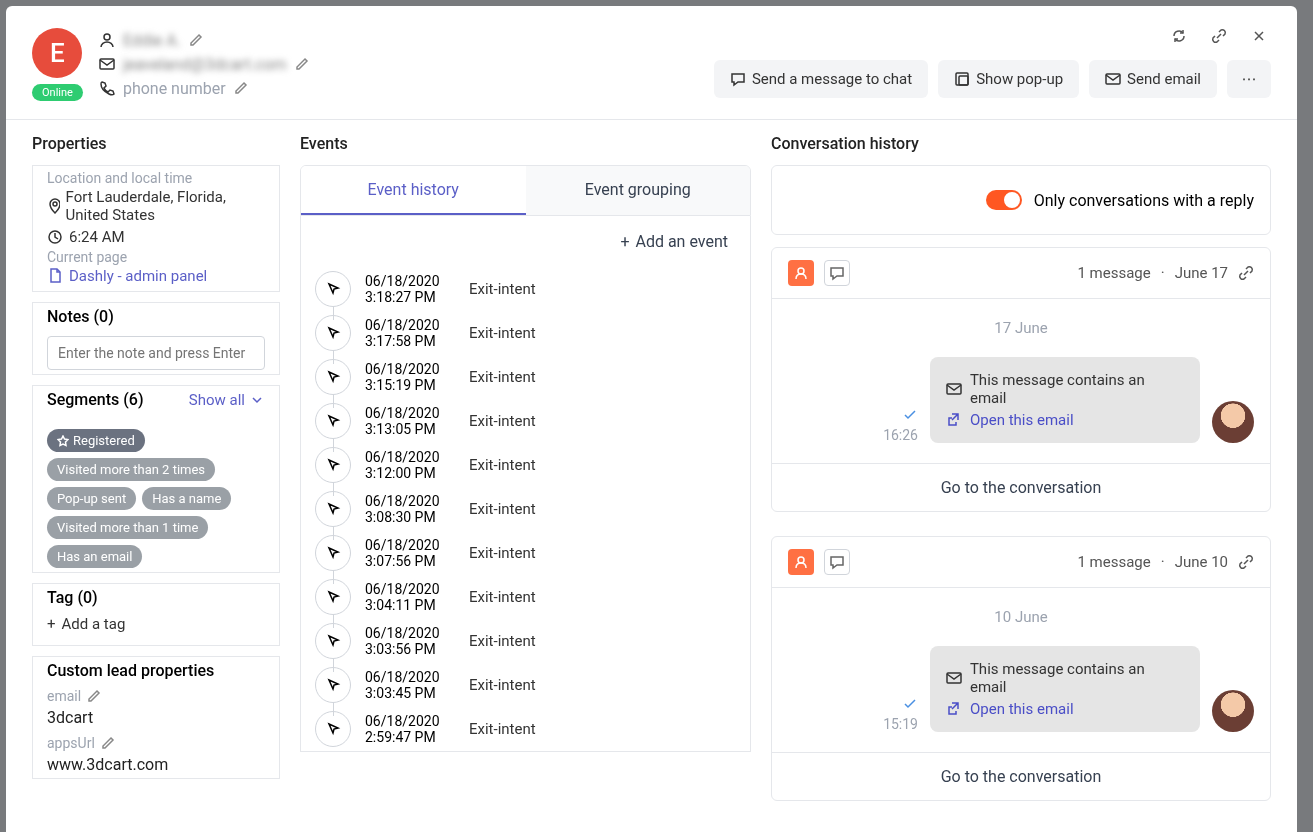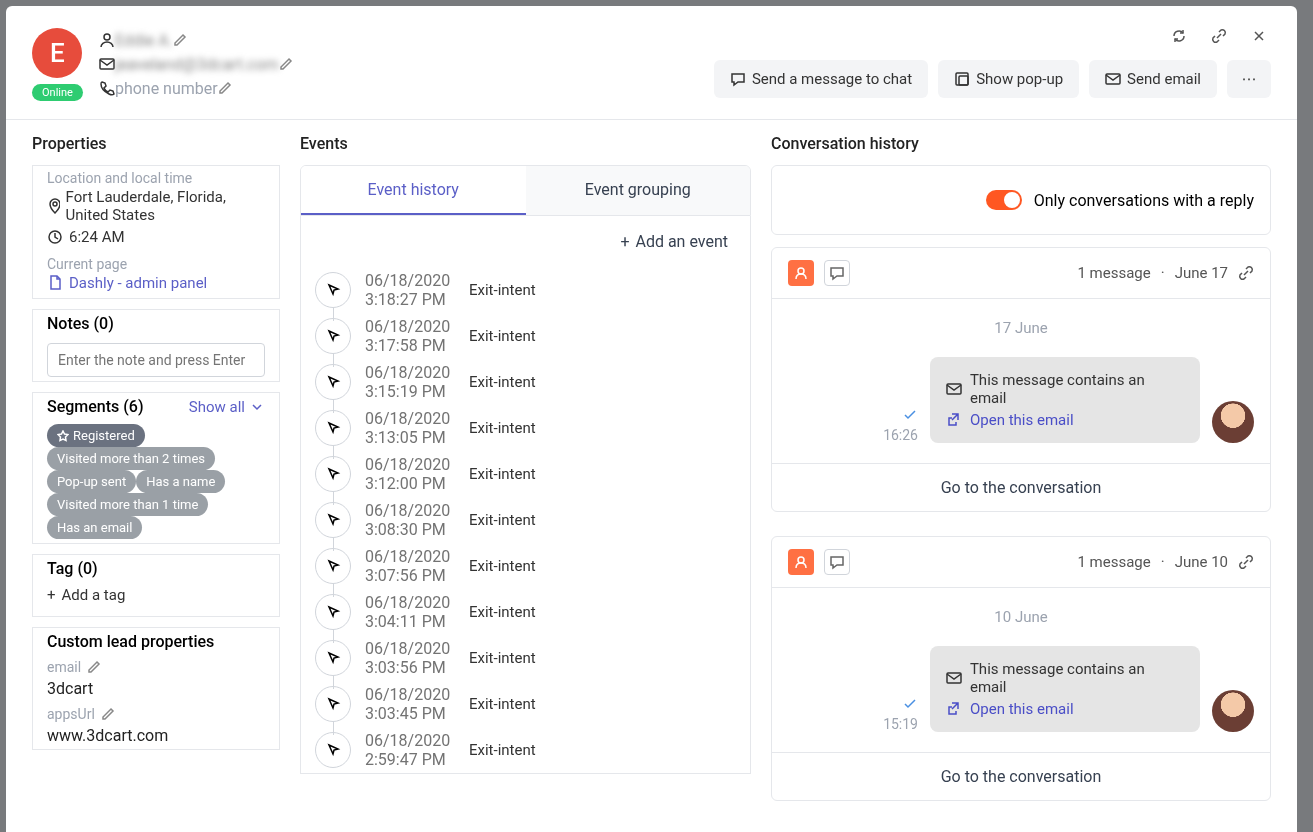--- a/index.html
+++ b/index.html
@@ -3,55 +3,55 @@
 <meta charset="utf-8">
 <style>
 *{margin:0;padding:0;box-sizing:border-box;font-family:-apple-system,BlinkMacSystemFont,"Segoe UI",Roboto,sans-serif}
 body{background:#787a7d;overflow:hidden}
 .outer{margin:6px 16px 6px 6px;background:#fff;border-radius:6px;overflow:hidden}
 .hdr{display:flex;padding:22px 26px 18px;gap:16px;border-bottom:1px solid #e5e7eb}
 .avwrap{display:flex;flex-direction:column;align-items:center;gap:6px}
 .av{width:50px;height:50px;border-radius:50%;background:#e74c3c;color:#fff;display:flex;align-items:center;justify-content:center;font-size:26px;font-weight:500}
 .badge{background:#2ecc71;color:#fff;font-size:11px;padding:2px 10px;border-radius:10px}
 .hdr-info{flex:1}
-.hdr-row{display:flex;align-items:center;height:24px;color:#333}
+.hdr-row{display:flex;align-items:center;gap:8px;height:24px;color:#333}
 .blur{filter:blur(3px);color:#888}
 .hdr-actions{display:flex;flex-direction:column;align-items:flex-end;gap:12px}
 .ico-row{display:flex;gap:20px;color:#555}
 .btn-row{display:flex;gap:10px}
 .btn{background:#f3f4f6;border:none;padding:10px 16px;border-radius:6px;font-size:15px;color:#333;cursor:pointer;display:flex;align-items:center;gap:6px}
 .btn-more{width:44px;justify-content:center}
 .cols{display:flex;gap:20px;padding:0 26px 20px}
 .col1{width:248px}
 .col2{flex:1}
 .col3{width:500px}
 .sec-title{font-size:16px;font-weight:500;padding:14px 0 12px;color:#222}
 .box{border:1px solid #e5e7eb;border-radius:0;padding:4px 14px;margin-bottom:10px}
 .muted{color:#9ca3af;font-size:14px}
 .ln{display:flex;align-items:center;gap:6px;font-size:15px;color:#333;padding:2px 0}
 .link{color:#5b5fc7}
 .note-inp{width:100%;border:1px solid #d1d5db;border-radius:4px;padding:8px 10px;font-size:14px}
 .seg-head{display:flex;justify-content:space-between;align-items:center}
 .showall{color:#5b5fc7;font-size:15px;display:flex;align-items:center;gap:4px}
-.chips{display:flex;flex-wrap:wrap;margin-top:8px}
+.chips{display:flex;flex-wrap:wrap;gap:6px;margin-top:20px}
 .chip{background:#9aa0a6;color:#fff;font-size:13px;padding:4px 10px;border-radius:12px;display:flex;align-items:center;gap:4px}
 .chip.reg{background:#6b7280}
 .tag-add{color:#333;font-size:15px;display:flex;align-items:center;gap:6px;padding:8px 0}
 .prop-lbl{color:#9ca3af;font-size:14px;display:flex;align-items:center;gap:6px;margin-top:8px}
 .prop-val{color:#222;font-size:16px;margin-top:4px}
 .tabs{display:flex;border:1px solid #e5e7eb;border-radius:6px 6px 0 0;overflow:hidden}
 .tab{flex:1;padding:14px;text-align:center;font-size:16px;cursor:pointer;background:#f8f9fa;color:#374151}
 .tab.active{background:#fff;color:#5b5fc7;border-bottom:2px solid #5b5fc7}
 .evbox{border:1px solid #e5e7eb;border-top:none}
 .addev{display:flex;justify-content:flex-end;padding:16px 22px;font-size:16px;color:#374151;gap:6px;align-items:center}
 .evrow{display:flex;align-items:center;gap:14px;padding:4px 14px}
 .evico{width:36px;height:36px;border:1px solid #d1d5db;border-radius:50%;display:flex;align-items:center;justify-content:center;flex-shrink:0;position:relative}
 .evico::after{content:"";position:absolute;width:1px;height:14px;background:#d1d5db;top:100%;left:50%}
 .evrow:last-child .evico::after{display:none}
-.evts{font-size:16px;color:#737373;width:90px}
+.evts{font-size:14px;color:#000000;width:90px}
 .evname{font-size:15px;color:#333}
 .conv-top{border:1px solid #e5e7eb;border-radius:6px;padding:24px 16px;display:flex;justify-content:flex-end;align-items:center;gap:12px;margin-bottom:12px}
 .toggle{width:36px;height:20px;background:#ff5722;border-radius:10px;position:relative}
 .toggle::after{content:"";position:absolute;width:16px;height:16px;background:#fff;border-radius:50%;top:2px;right:2px}
 .convcard{border:1px solid #e5e7eb;border-radius:6px;margin-bottom:24px}
 .convhead{display:flex;align-items:center;padding:12px 16px;gap:10px;border-bottom:1px solid #e5e7eb}
 .sq{width:26px;height:26px;background:#ff7043;border-radius:4px;display:flex;align-items:center;justify-content:center;color:#fff}
 .sq2{width:26px;height:26px;border:1px solid #d1d5db;border-radius:4px;display:flex;align-items:center;justify-content:center;color:#666}
 .convmeta{margin-left:auto;font-size:15px;color:#555;display:flex;align-items:center;gap:10px}
 .convbody{padding:20px 16px}
@@ -159,21 +159,21 @@
             </svg>
             <span>Fort Lauderdale, Florida, United States</span>
           </div>
       <div class="ln">
             <svg>
               <circle cx="8" cy="8" r="6"></circle>
               <path d="M8 4v4l3 2"></path>
             </svg>
             <span>6:24 AM</span>
           </div>
-      <div class="muted" style="margin-top:8px">Current page</div>
+      <div class="muted" style="margin-top:1px">Current page</div>
       <div class="ln link">
             <svg>
               <path d="M4 1h6l3 3v10H4z"></path>
               <path d="M10 1v3h3"></path>
             </svg>
             <span>Dashly - admin panel</span>
           </div>
     </div>
     <div class="box">
       <div style="font-weight:500;margin-bottom:10px">Notes (0)</div>

